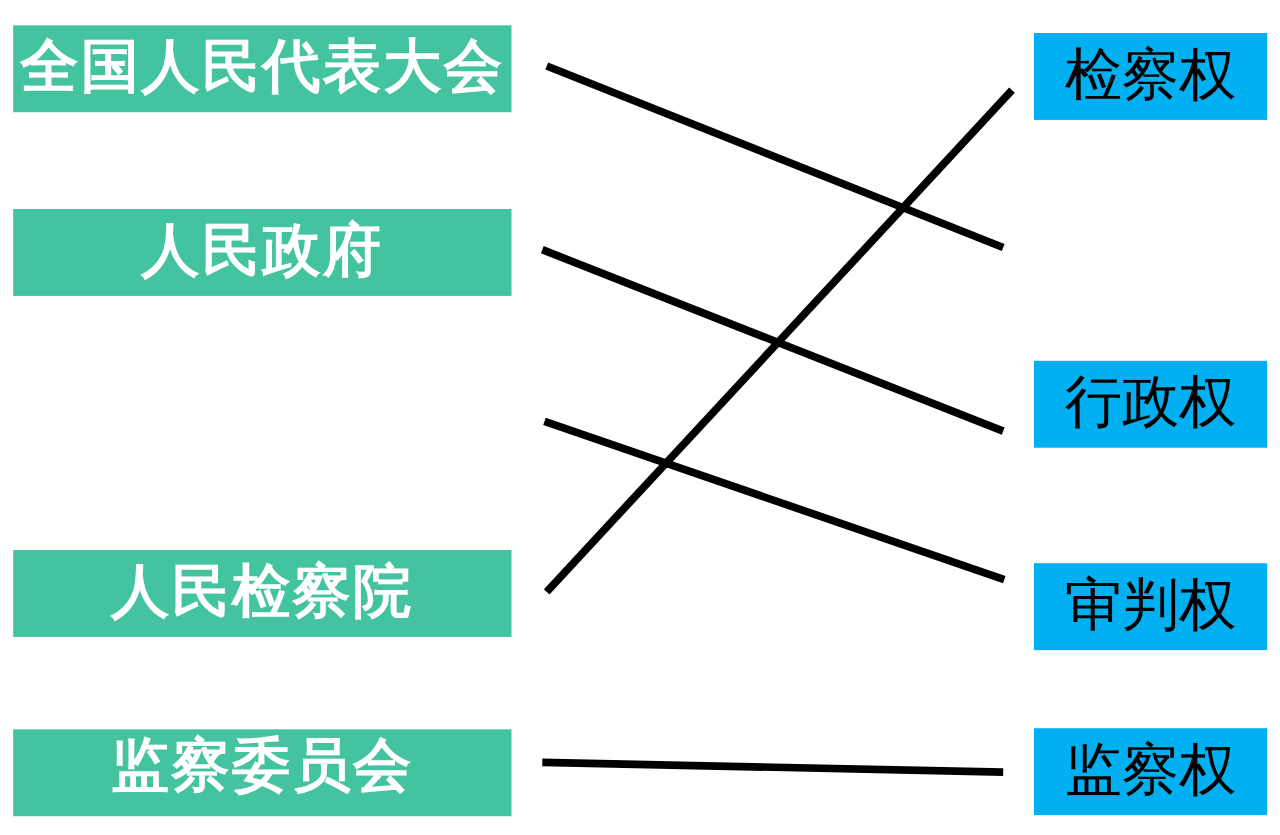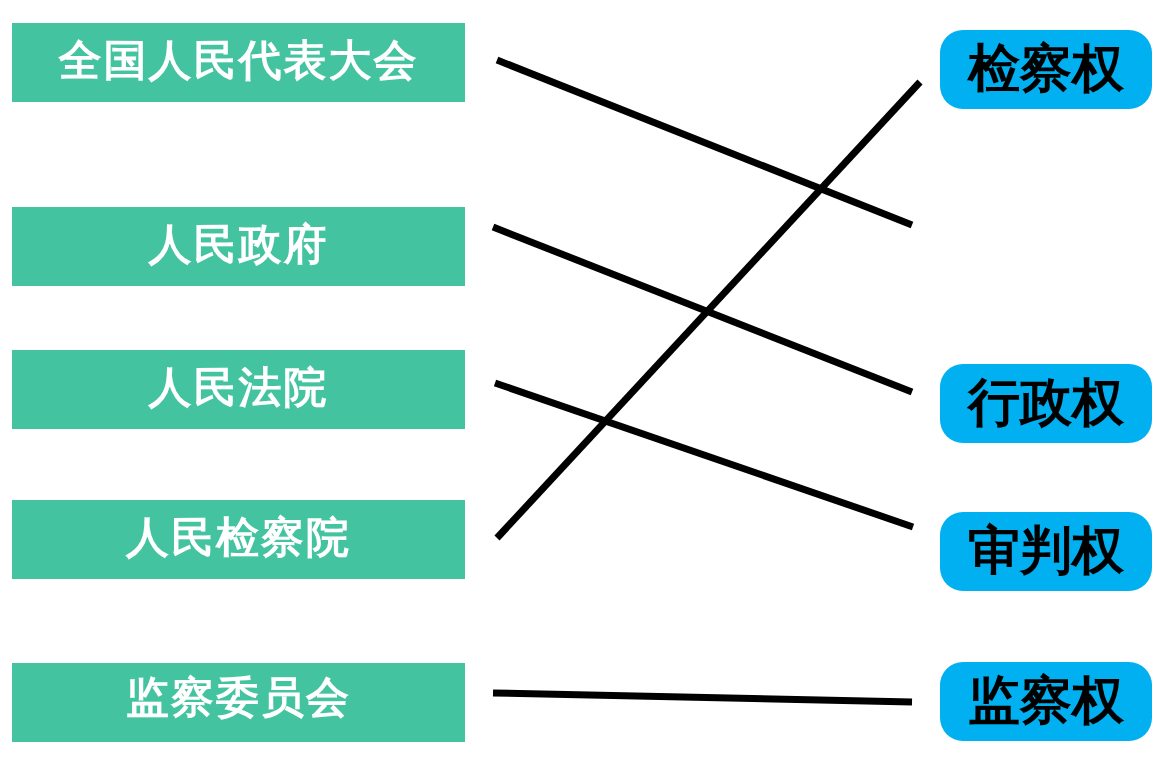--- a/index.html
+++ b/index.html
@@ -29,41 +29,40 @@
     stroke-linecap: butt;
   }
   .lbox {
     position: absolute;
     left: 12px;
     width: 453px;
     height: 79px;
     background: var(--green, #43C3A0);
     color: var(--green-text, #ffffff);
     font-weight: bold;
-    font-size: 43px;
+    font-size: 53px;
     letter-spacing: 2px;
     display: flex;
     align-items: center;
     justify-content: center;
     box-sizing: border-box;
   }
   .rbox {
     position: absolute;
     left: 940px;
     width: 212px;
     height: 79px;
     background: var(--blue, #00B0F0);
     color: var(--blue-text, #000000);
-    font-weight: bold;
+    font-weight: normal;
     font-size: 52px;
     display: flex;
     align-items: center;
     justify-content: center;
     box-sizing: border-box;
-    border-radius: 23px;
   }
   .box-label {
     white-space: nowrap;
     line-height: 1;
     padding-bottom: 4px;
   }
 </style>
 </head>
 <body>
 
@@ -73,37 +72,34 @@
     <line x1="497" y1="60" x2="912" y2="225"></line>
     <line x1="493" y1="227" x2="912" y2="392"></line>
     <line x1="495" y1="383" x2="913" y2="527"></line>
     <line x1="497" y1="538" x2="920" y2="82"></line>
     <line x1="493" y1="693" x2="912" y2="702"></line>
   </svg>
 
   <div class="lbox" style="top:23px;">
     <span class="box-label">全国人民代表大会</span>
   </div>
-  <div class="lbox" style="top:207px;">
+  <div class="lbox" style="top:190px;">
     <span class="box-label">人民政府</span>
-  </div>
-  <div class="lbox" style="top:350px;">
-    <span class="box-label">人民法院</span>
   </div>
   <div class="lbox" style="top:500px;">
     <span class="box-label">人民检察院</span>
   </div>
   <div class="lbox" style="top:663px;font-family:Liberation Mono, monospace;">
     <span class="box-label">监察委员会</span>
   </div>
 
   <div class="rbox" style="top:30px;">
     <span class="box-label">检察权</span>
   </div>
-  <div class="rbox" style="top:364px;">
+  <div class="rbox" style="top:328px;">
     <span class="box-label">行政权</span>
   </div>
   <div class="rbox" style="top:512px;">
     <span class="box-label">审判权</span>
   </div>
   <div class="rbox" style="top:662px;">
     <span class="box-label">监察权</span>
   </div>
 
 </div>

